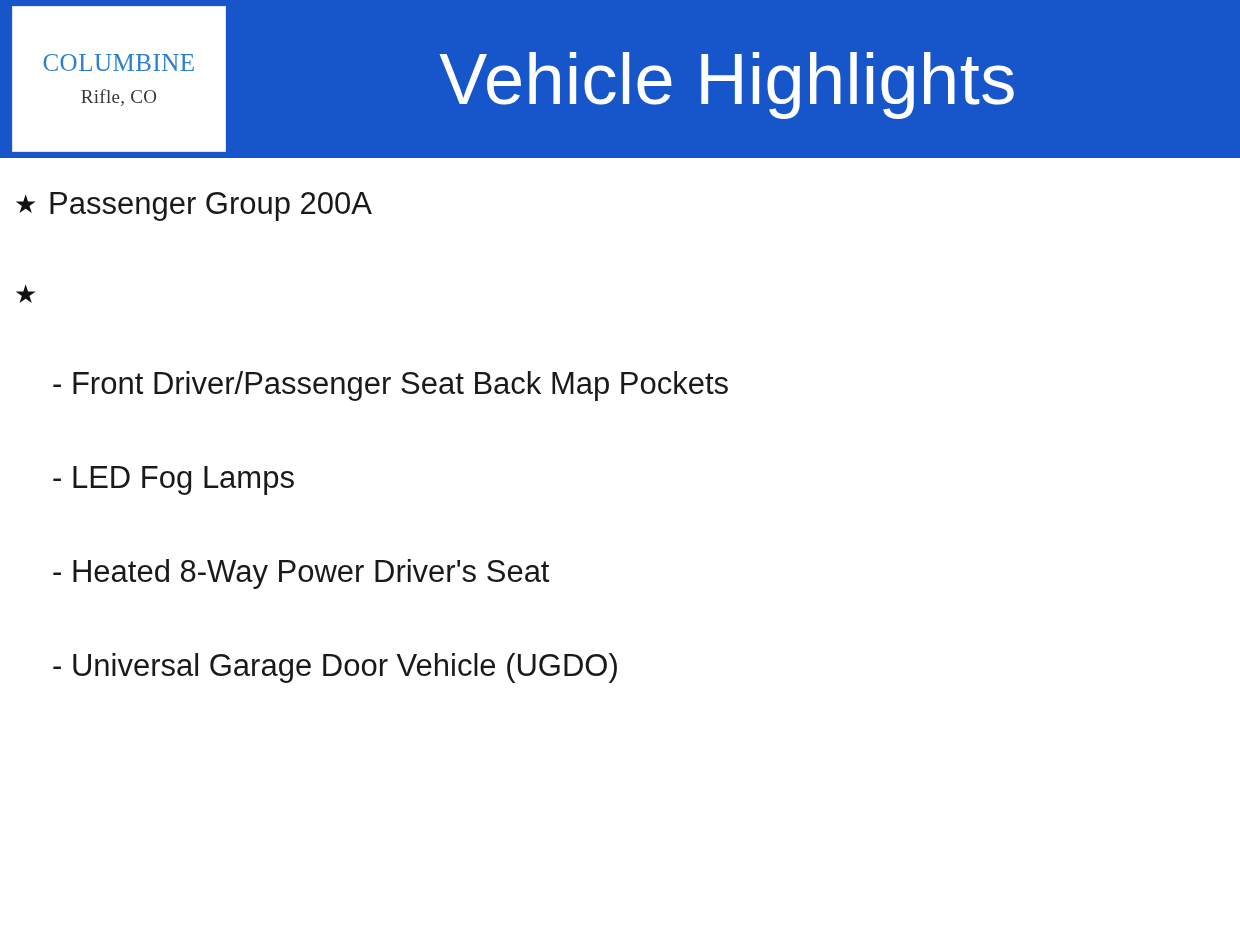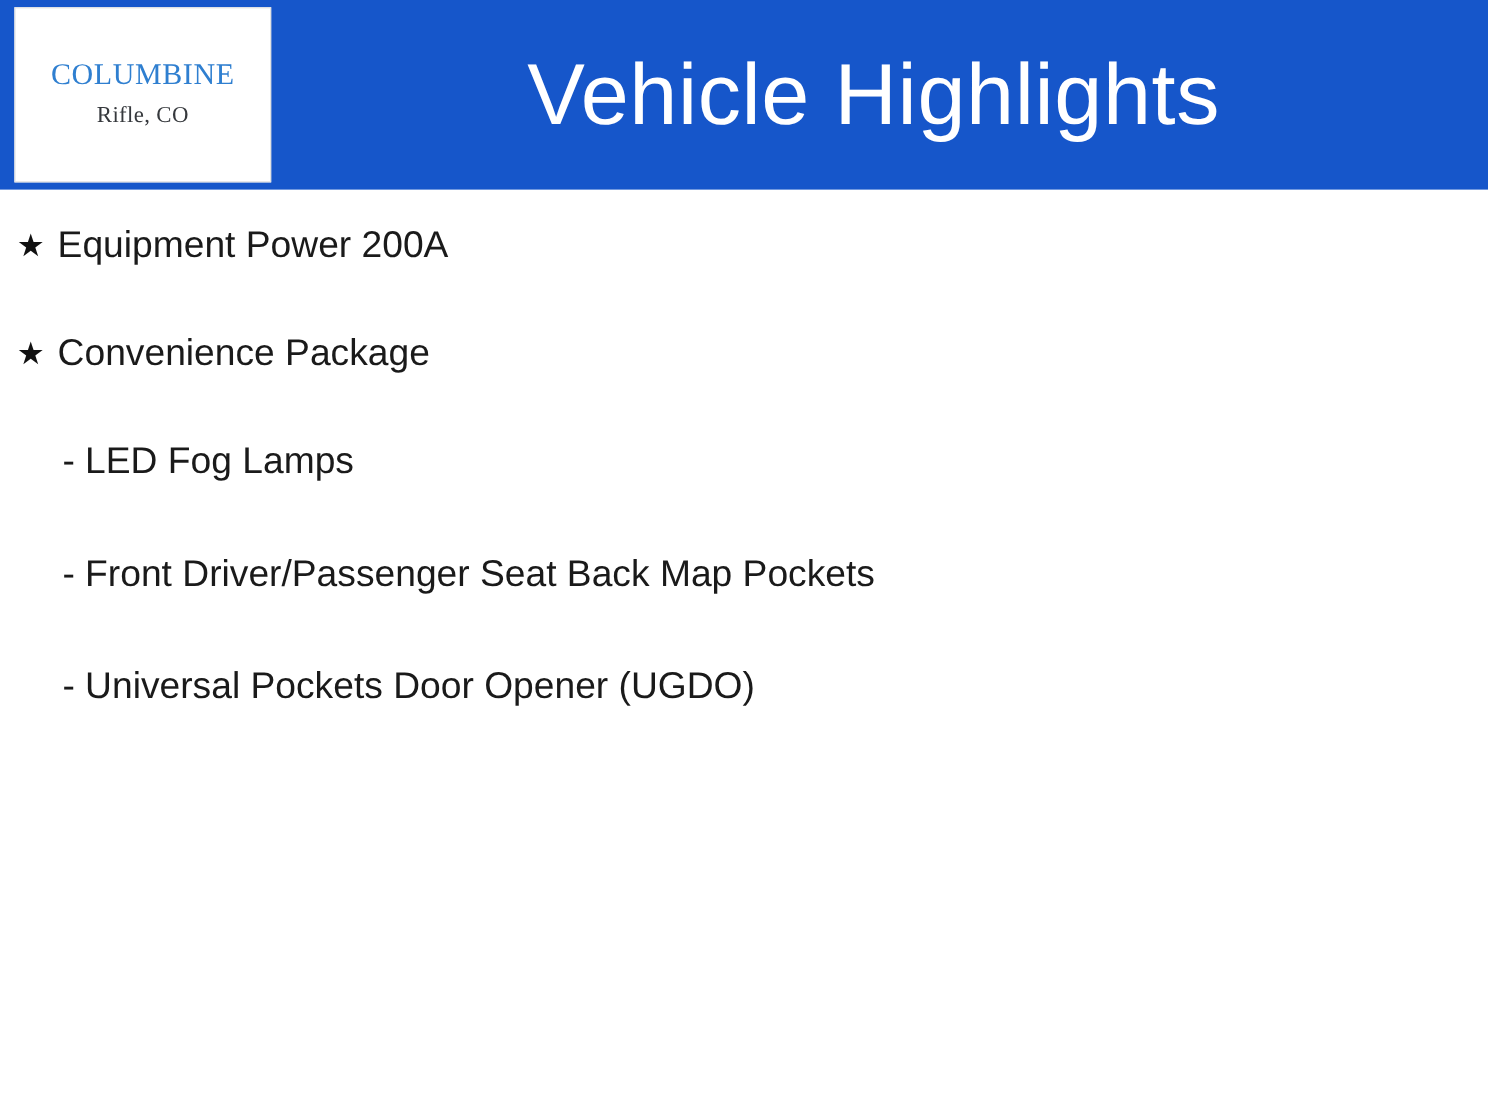--- a/index.html
+++ b/index.html
@@ -147,26 +147,26 @@
       <div class="logo-city">Rifle, CO</div>
     </div>
 
     <div class="header-title">Vehicle Highlights</div>
   </div>
 
   <div class="content">
 
     <div class="bullet-row">
       <span class="bullet-star">★</span>
-      <span class="bullet-text">Equipment Power 200A</span>
+      <span class="bullet-text">Passenger Group 200A</span>
     </div>
 
     <div class="bullet-row">
       <span class="bullet-star">★</span>
-      <span class="bullet-text">Convenience Package</span>
     </div>
 
+    <div class="sub-row">- Front Driver/Passenger Seat Back Map Pockets</div>
     <div class="sub-row">- LED Fog Lamps</div>
-    <div class="sub-row">- Front Driver/Passenger Seat Back Map Pockets</div>
-    <div class="sub-row">- Universal Pockets Door Opener (UGDO)</div>
+    <div class="sub-row">- Heated 8-Way Power Driver's Seat</div>
+    <div class="sub-row">- Universal Garage Door Vehicle (UGDO)</div>
 
   </div>
 </div>
 
 </body></html>

